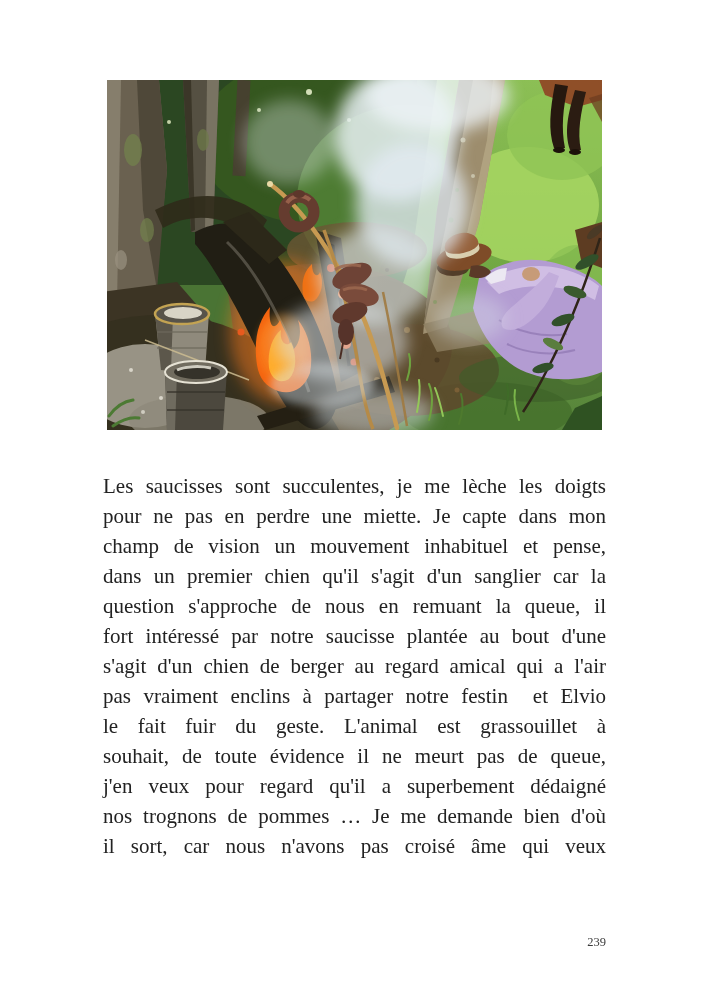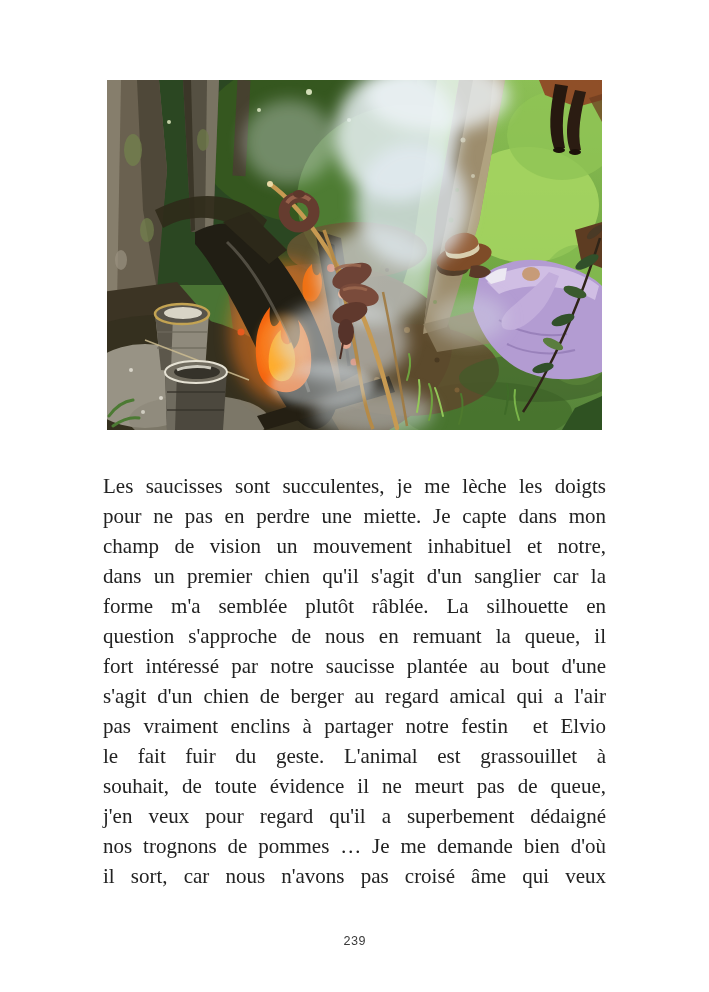--- a/index.html
+++ b/index.html
@@ -3,22 +3,22 @@
 <meta charset="utf-8">
 <title>Page</title>
 <style>
   html,body { margin:0; padding:0; background:#ffffff; }
   body { width:709px; height:992px; font-family:"Liberation Serif", serif; }
   .page { position:relative; width:709px; height:992px; background:#ffffff; overflow:hidden; }
   .photo { position:absolute; left:107px; top:80px; width:495px; height:350px; margin:0; }
   .photo svg { display:block; width:495px; height:350px; }
   .paragraph { position:absolute; left:103px; top:471px; width:503px; color:#222222; font-size:21px; }
   .line { height:30px; line-height:30px; text-align:justify; text-align-last:justify; }
-  .page-number { position:absolute; top:935px; left:103px; width:503px; text-align:center;
-                 font-size:12.5px; color:#3a3a3a;font-family:Liberation Mono, monospace; }
+  .page-number { position:absolute; top:935px; left:103px; width:503px; text-align:right;
+                 font-size:12.5px; color:#3a3a3a; }
 </style>
 </head>
 <body>
 
 <div class="page">
 
   <figure class="photo">
     <svg viewBox="0 0 495 350" xmlns="http://www.w3.org/2000/svg">
       <defs>
         <filter id="b8" x="-40%" y="-40%" width="180%" height="180%">
@@ -225,23 +225,22 @@
         <path d="M300,300 q5,-16 2,-26" stroke="#6fa33f" stroke-width="2"></path>
         <path d="M352,344 q6,-18 2,-30" stroke="#4e7a2e" stroke-width="2"></path>
         <path d="M2,336 q10,-14 24,-16 M6,346 q14,-10 26,-8" stroke="#4c7a33" stroke-width="3"></path>
       </g>
     </svg>
   </figure>
 
   <div class="paragraph">
     <div class="line">Les saucisses sont succulentes, je me lèche les doigts</div>
     <div class="line">pour ne pas en perdre une miette. Je capte dans mon</div>
-    <div class="line">champ de vision un mouvement inhabituel et notre,</div>
+    <div class="line">champ de vision un mouvement inhabituel et pense,</div>
     <div class="line">dans un premier chien qu'il s'agit d'un sanglier car la</div>
-    <div class="line">forme m'a semblée plutôt râblée. La silhouette en</div>
     <div class="line">question s'approche de nous en remuant la queue, il</div>
     <div class="line">fort intéressé par notre saucisse plantée au bout d'une</div>
     <div class="line">s'agit d'un chien de berger au regard amical qui a l'air</div>
     <div class="line">pas vraiment enclins à partager notre festin&nbsp; et Elvio</div>
     <div class="line">le fait fuir du geste. L'animal est grassouillet à</div>
     <div class="line">souhait, de toute évidence il ne meurt pas de queue,</div>
     <div class="line">j'en veux pour regard qu'il a superbement dédaigné</div>
     <div class="line">nos trognons de pommes … Je me demande bien d'où</div>
     <div class="line">il sort, car nous n'avons pas croisé âme qui veux</div>
   </div>

